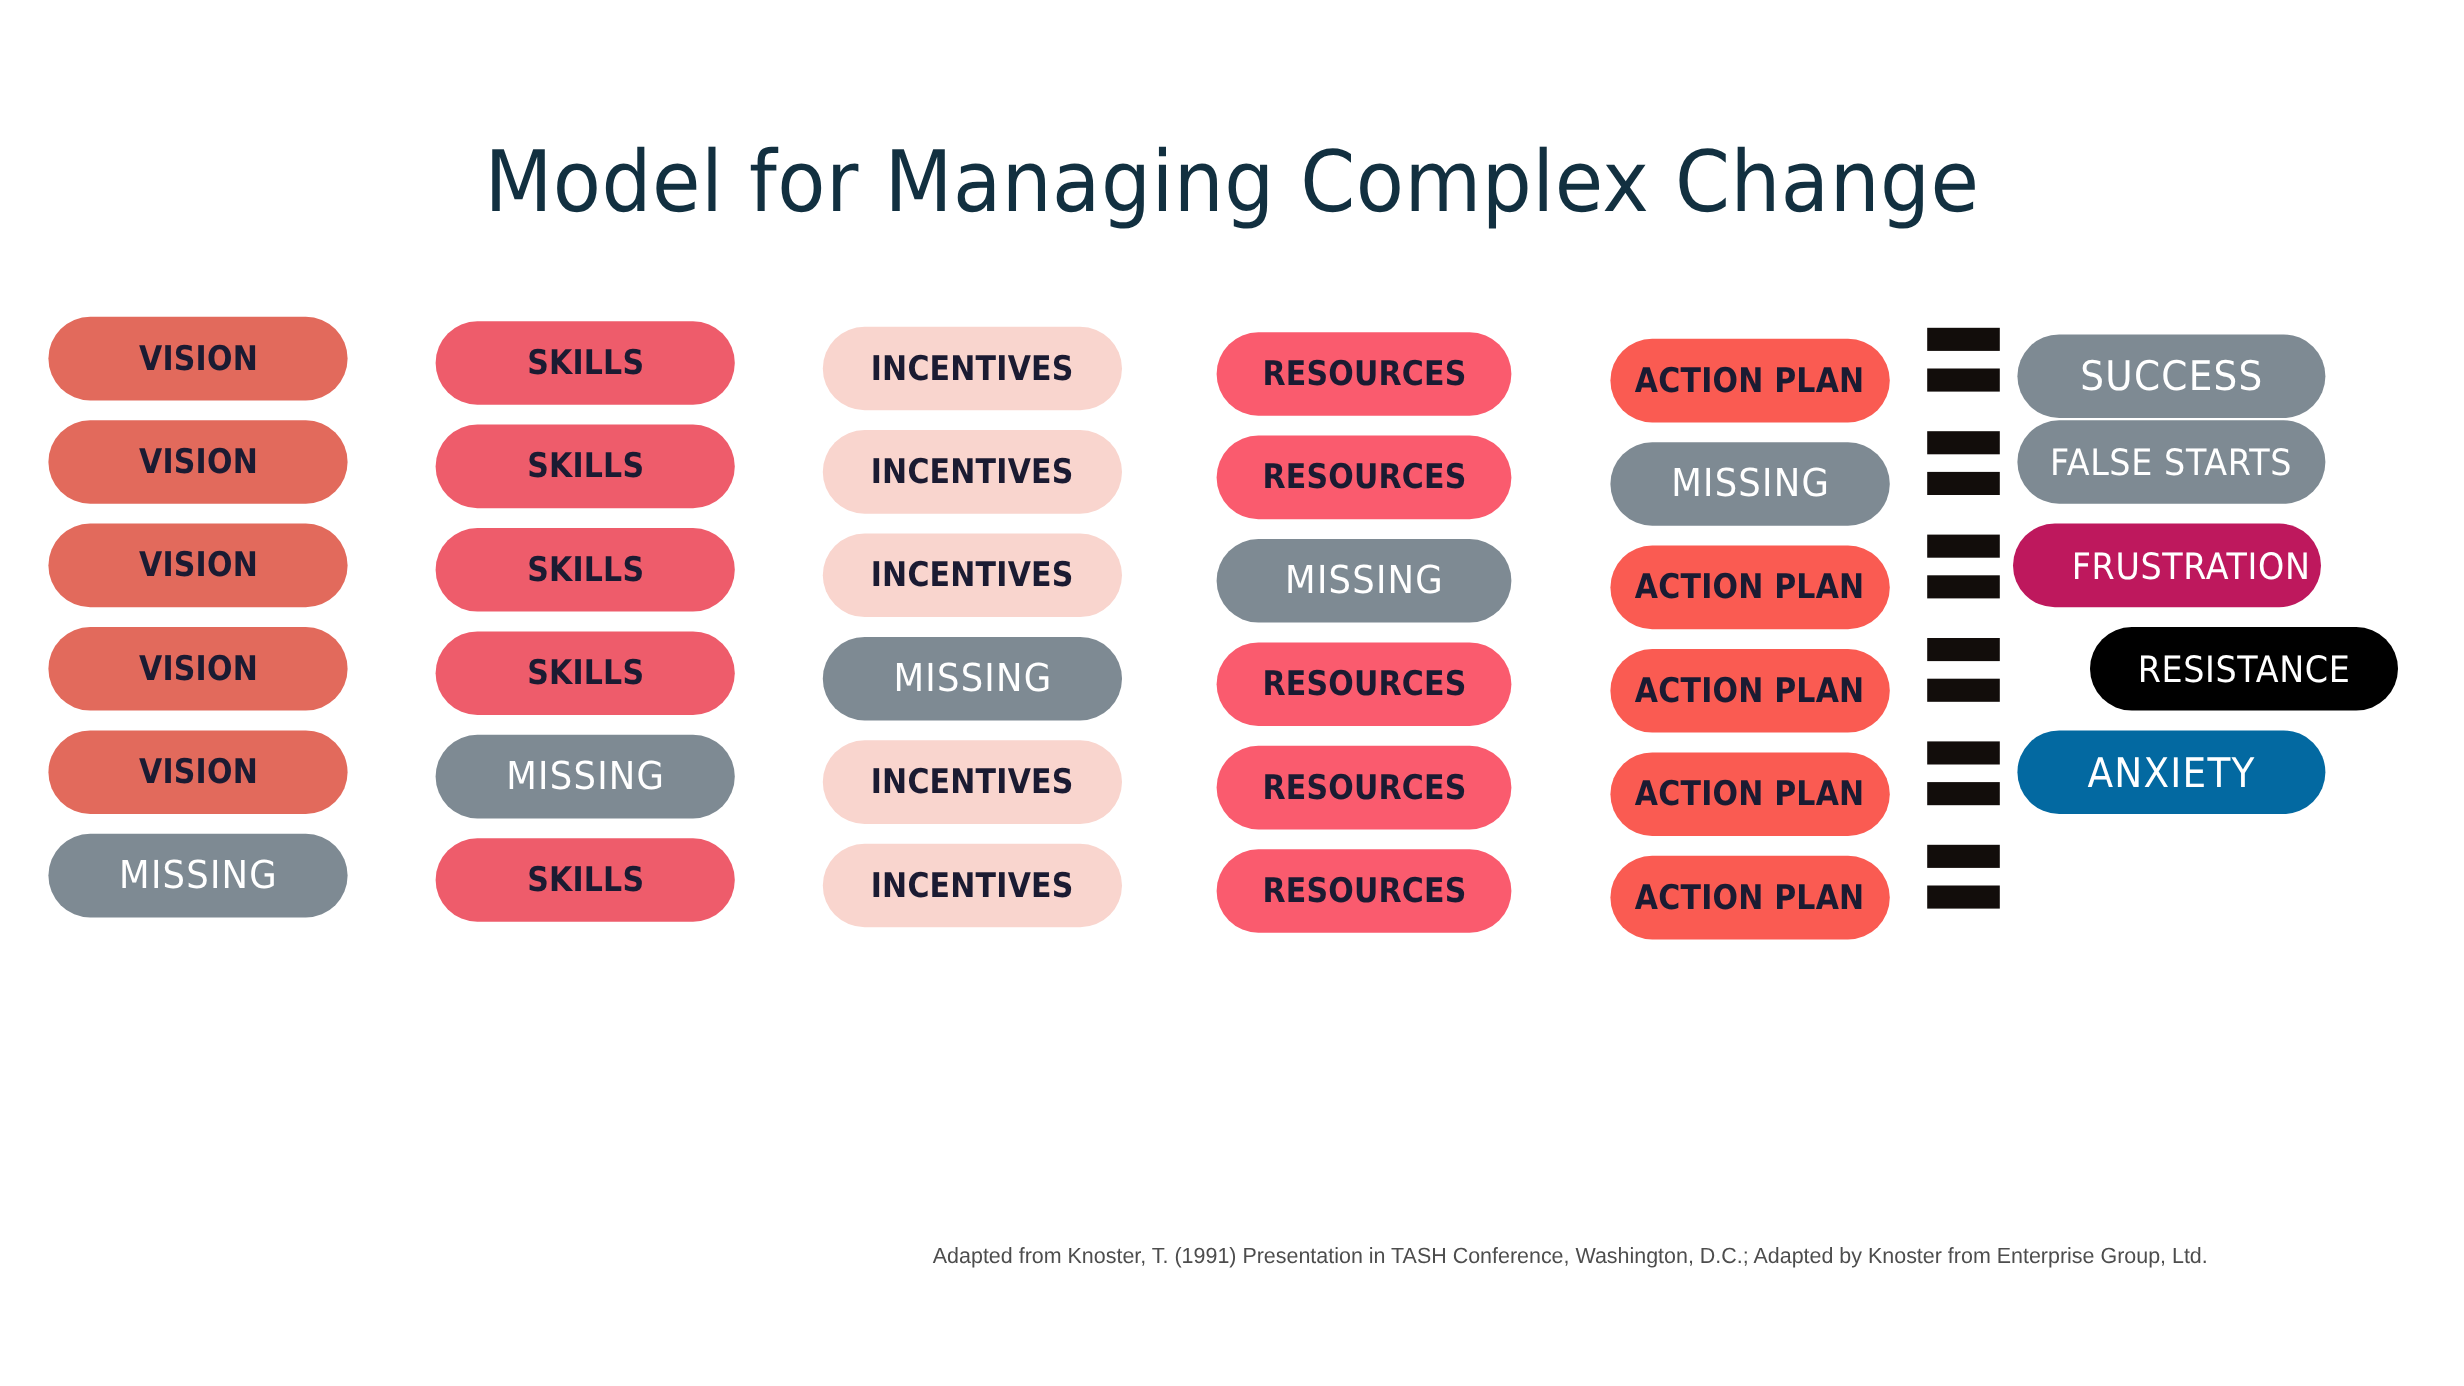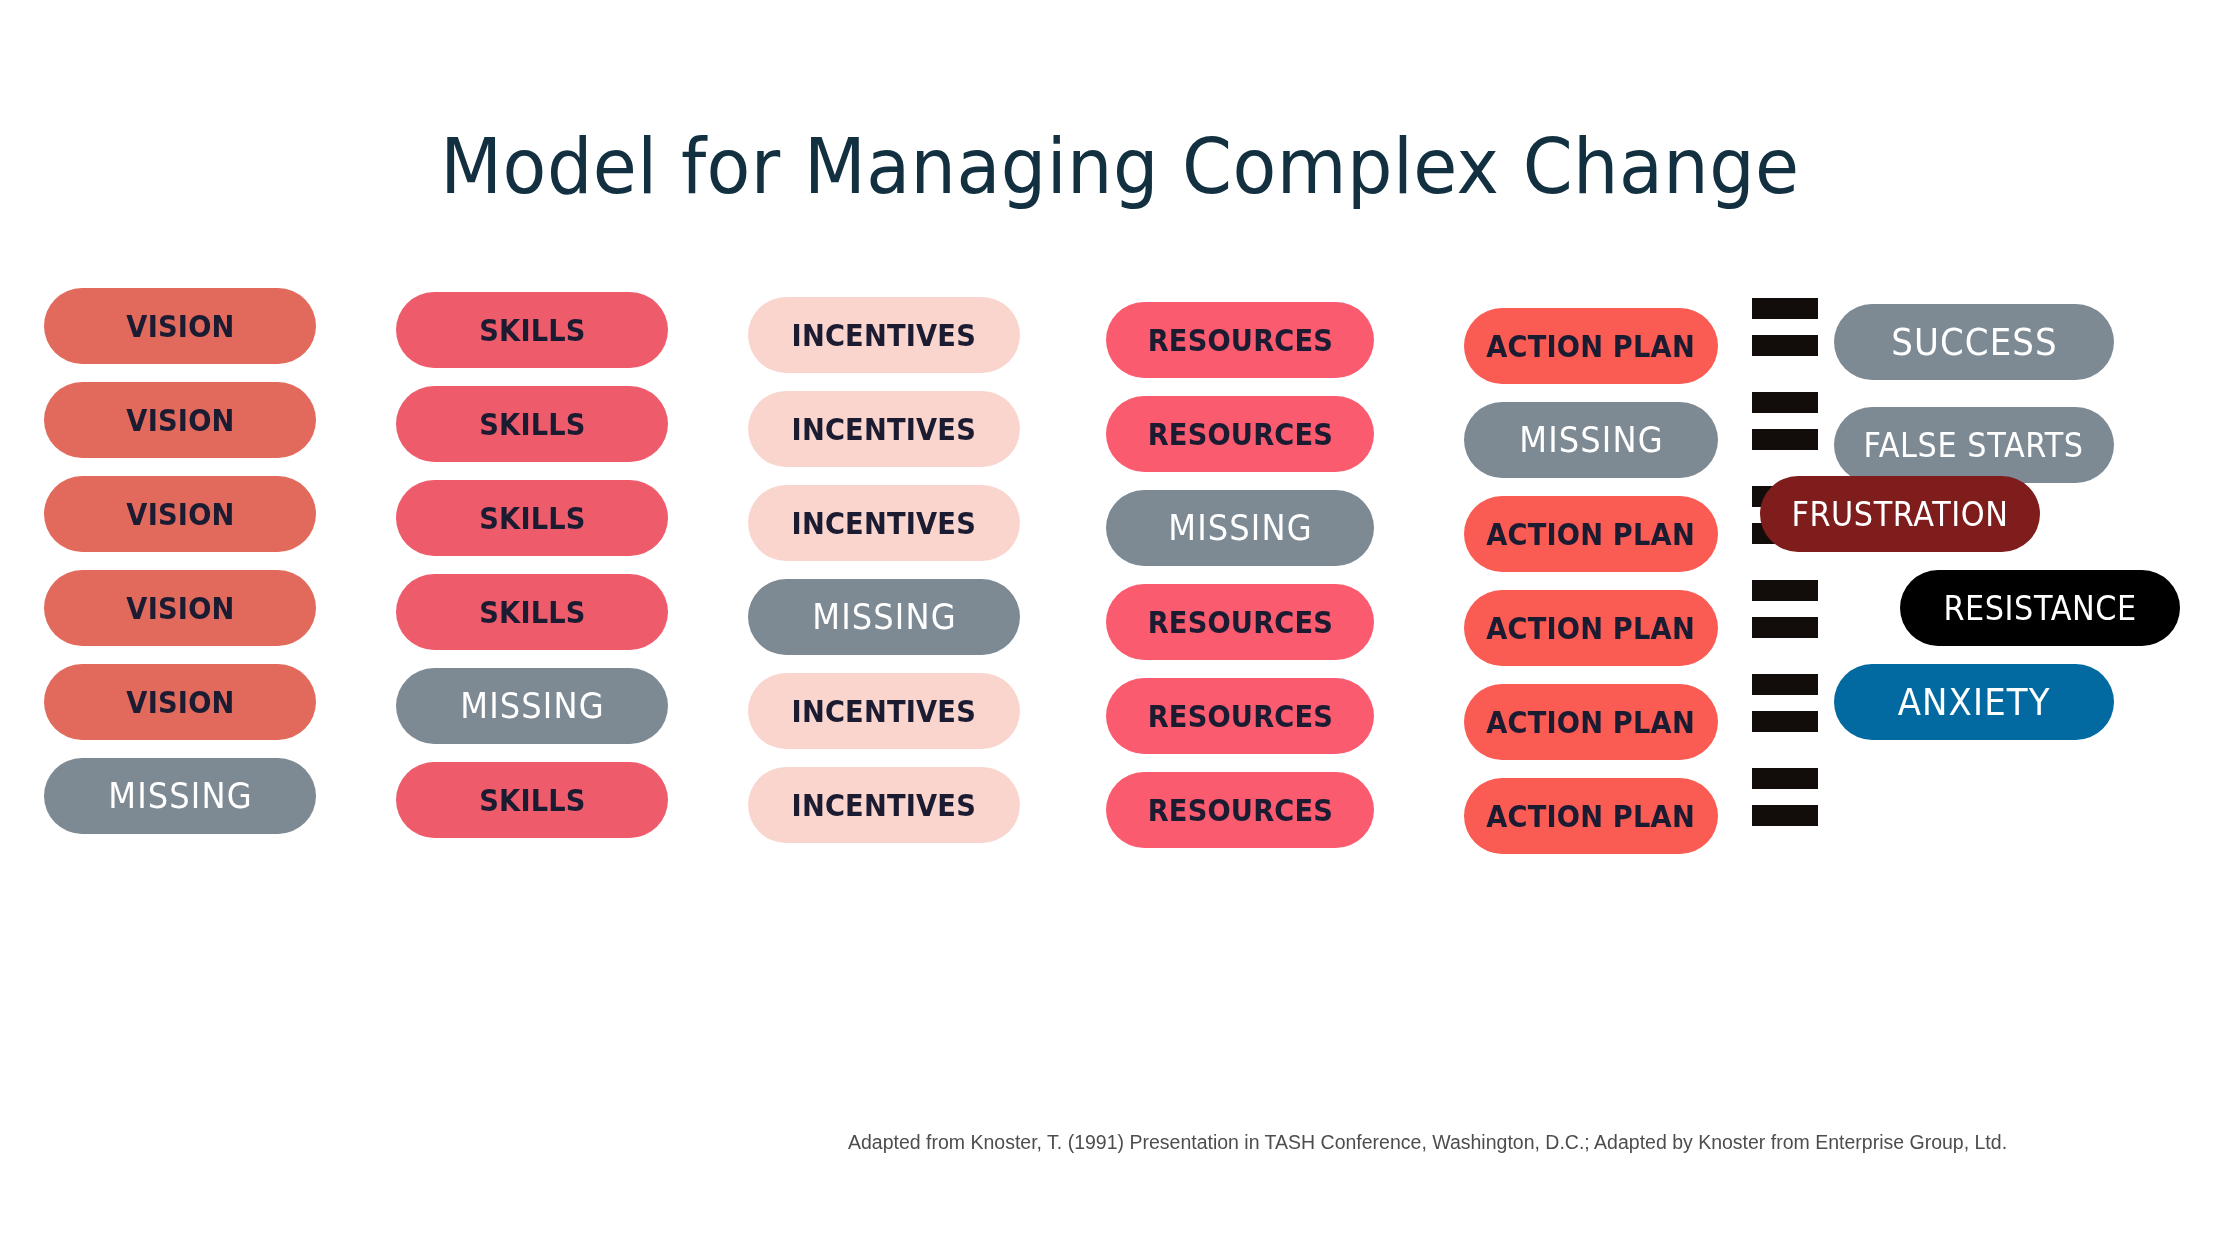--- a/index.html
+++ b/index.html
@@ -170,21 +170,21 @@
       <div class="pill present" style="left: 1106px; top: 396px; width: 268px; height: 76px; background: rgb(250, 91, 110);">
         <span class="plabel">RESOURCES</span>
       </div>
       <div class="pill absent small" style="left: 1464px; top: 402px; width: 254px; height: 76px; background: rgb(126, 138, 147);">
         <span class="plabel">MISSING</span>
       </div>
       <div class="equals" style="left: 1752px; top: 392px;">
         <div class="bar top"></div>
         <div class="bar bottom"></div>
       </div>
-      <div class="pill outcome long" style="left: 1834px; top: 382px; width: 280px; height: 76px; background: rgb(126, 138, 147); margin-top: 25px;">
+      <div class="pill outcome long" style="left: 1834px; top: 382px; width: 280px; height: 76px; background: rgb(126, 138, 147);">
         <span class="plabel">FALSE STARTS</span>
       </div>
       <div class="pill present" style="left: 44px; top: 476px; width: 272px; height: 76px; background: rgb(226, 106, 92);">
         <span class="plabel">VISION</span>
       </div>
       <div class="pill present" style="left: 396px; top: 480px; width: 272px; height: 76px; background: rgb(238, 92, 107);">
         <span class="plabel">SKILLS</span>
       </div>
       <div class="pill present" style="left: 748px; top: 485px; width: 272px; height: 76px; background: rgb(249, 213, 206);">
         <span class="plabel">INCENTIVES</span>
@@ -192,21 +192,21 @@
       <div class="pill absent small" style="left: 1106px; top: 490px; width: 268px; height: 76px; background: rgb(126, 138, 147);">
         <span class="plabel">MISSING</span>
       </div>
       <div class="pill present" style="left: 1464px; top: 496px; width: 254px; height: 76px; background: rgb(250, 91, 82);">
         <span class="plabel">ACTION PLAN</span>
       </div>
       <div class="equals" style="left: 1752px; top: 486px;">
         <div class="bar top"></div>
         <div class="bar bottom"></div>
       </div>
-      <div class="pill outcome long" style="left: 1760px; top: 476px; width: 280px; height: 76px; background: #7f1d1d;">
+      <div class="pill outcome long" style="left: 1830px; top: 476px; width: 280px; height: 76px; background: #be185d; justify-content: flex-end;">
         <span class="plabel">FRUSTRATION</span>
       </div>
       <div class="pill present" style="left: 44px; top: 570px; width: 272px; height: 76px; background: rgb(226, 106, 92);">
         <span class="plabel">VISION</span>
       </div>
       <div class="pill present" style="left: 396px; top: 574px; width: 272px; height: 76px; background: rgb(238, 92, 107);">
         <span class="plabel">SKILLS</span>
       </div>
       <div class="pill absent small" style="left: 748px; top: 579px; width: 272px; height: 76px; background: rgb(126, 138, 147);">
         <span class="plabel">MISSING</span>

